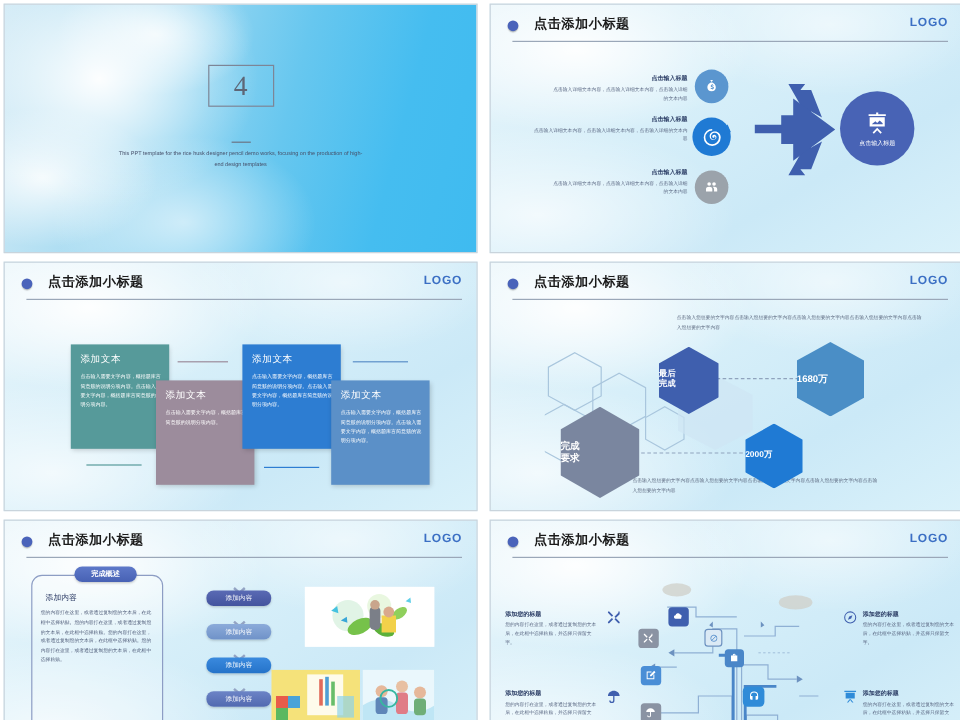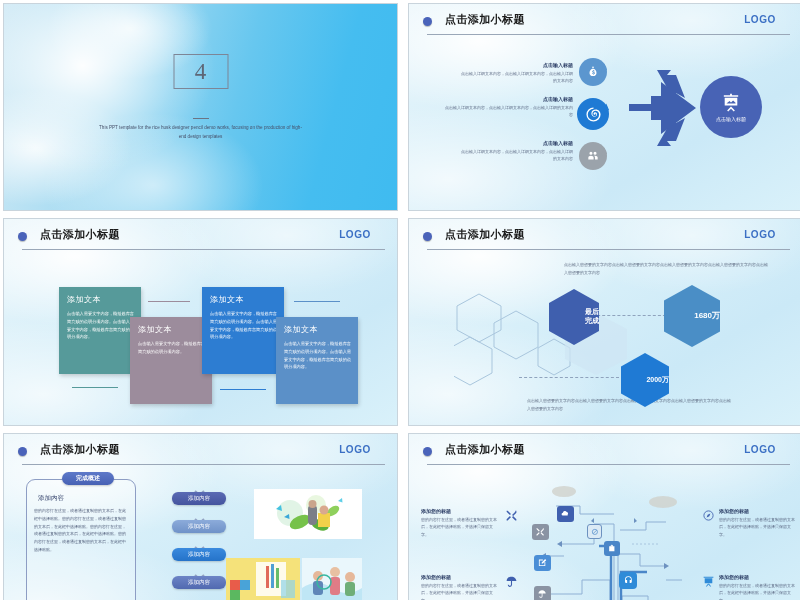--- a/index.html
+++ b/index.html
@@ -46,21 +46,21 @@
     position: absolute; left: 0; top: 4px;
     width: 9px; height: 9px; border-radius: 50%;
     background: #4a63ba; box-shadow: 0 1px 1px rgba(0,0,0,.25);
   }
   .hdr .htitle {
     position: absolute; left: 22px; top: -1px;
     font-size: 11px; font-weight: bold; color: #1a1a1a;
     letter-spacing: .4px; white-space: nowrap;
   }
   .hdr .logo {
-    position: absolute; right: 14px; top: 1px;
+    position: absolute; right: 0; top: 1px;
     font-size: 10px; font-weight: bold; color: #3b6fc4; letter-spacing: .6px;
   }
   .hdr .rule {
     position: absolute; left: 4px; right: 0; bottom: -2px;
     height: 1px; background: #9aa7b8;
   }
 
   
   .s1 .numbox {
     position: absolute; left: 50%; top: 50px; transform: translateX(-50%);
@@ -114,22 +114,22 @@
   .s3 .arr { position: absolute; height: 1px; }
   .s3 .arr::after {
     content: ""; position: absolute; right: -1px; top: -2.5px;
     border: 3px solid transparent; border-left-width: 5px;
   }
 
   
   .hex {
     position: absolute;
     clip-path: polygon(50% 0%, 100% 25%, 100% 75%, 50% 100%, 0% 75%, 0% 25%);
-    display: flex; align-items: center; justify-content: flex-end;
-    text-align: center; color: #fff; font-weight: bold; line-height: 1.25; padding-left: 18px;
+    display: flex; align-items: center; justify-content: flex-start;
+    text-align: center; color: #fff; font-weight: bold; line-height: 1.25;
   }
   .hexo { position: absolute; }
   .s4 .para { position: absolute; font-size: 4px; line-height: 1.9; color: #5d6a80; }
   .s4 .dash { position: absolute; border-top: 1px dashed #8fa3bd; }
 
   
   .s5 .card {
     position: absolute; left: 22px; top: 45px; width: 110px; height: 150px;
     border: 1px solid #8d9dc4; border-radius: 9px; background: rgba(255,255,255,.18);
   }
@@ -293,20 +293,24 @@
 
     <span class="dash" style="left:178px; top:96px; width:84px;"></span>
     <span class="dash" style="left:110px; top:158px; width:100px;"></span>
 
     <div class="hex" style="left:140px; top:70px; width:50px; height:56px; background:#3f5fae; font-size:7px;">
       <span style="white-space:pre-line">最后
 完成</span>
     </div>
     <div class="hex" style="left:255px; top:66px; width:56px; height:62px; background:#4a8ec6; font-size:8px;">
       <span>1680万</span>
+    </div>
+    <div class="hex" style="left:58px; top:120px; width:66px; height:76px; background:#7a869f; font-size:8px;">
+      <span style="white-space:pre-line">完成
+要求</span>
     </div>
     <div class="hex" style="left:212px; top:134px; width:48px; height:54px; background:#1f7ad4; font-size:7px;">
       <span>2000万</span>
     </div>
   </div>
 
   <div class="slide s5">
     <div class="wc"></div>
     <div class="hdr">
       <span class="dot"></span>

